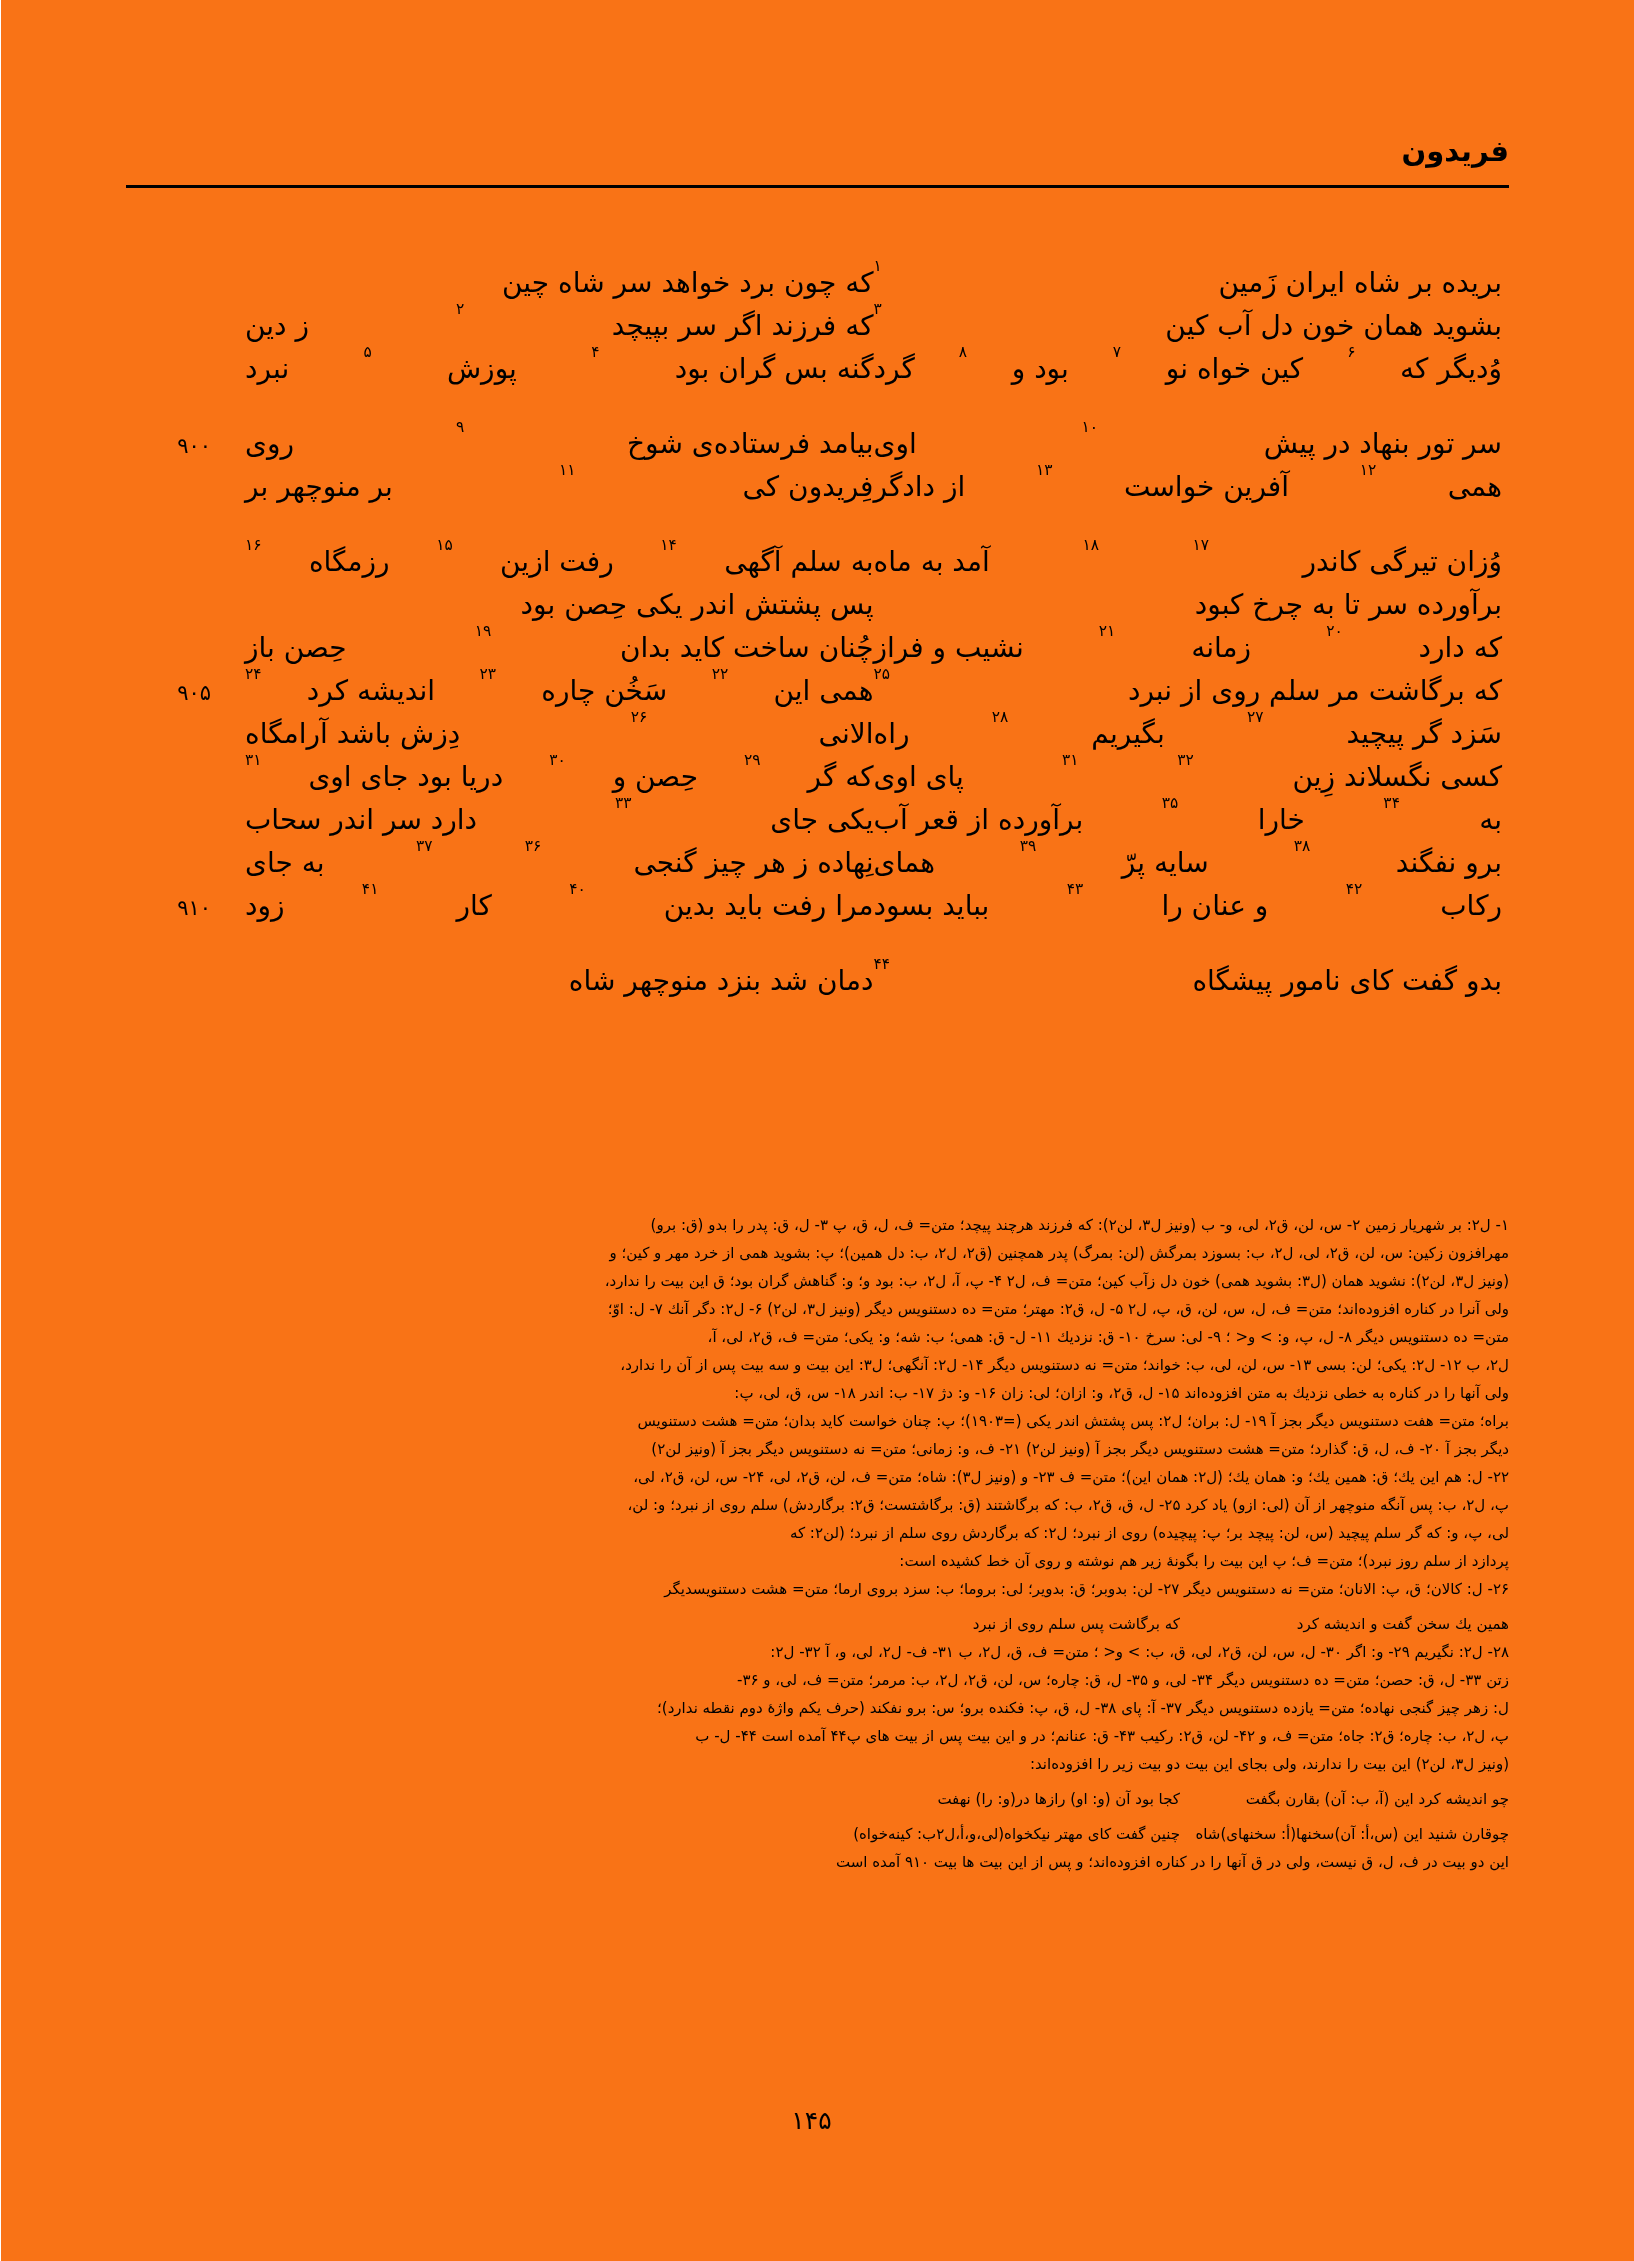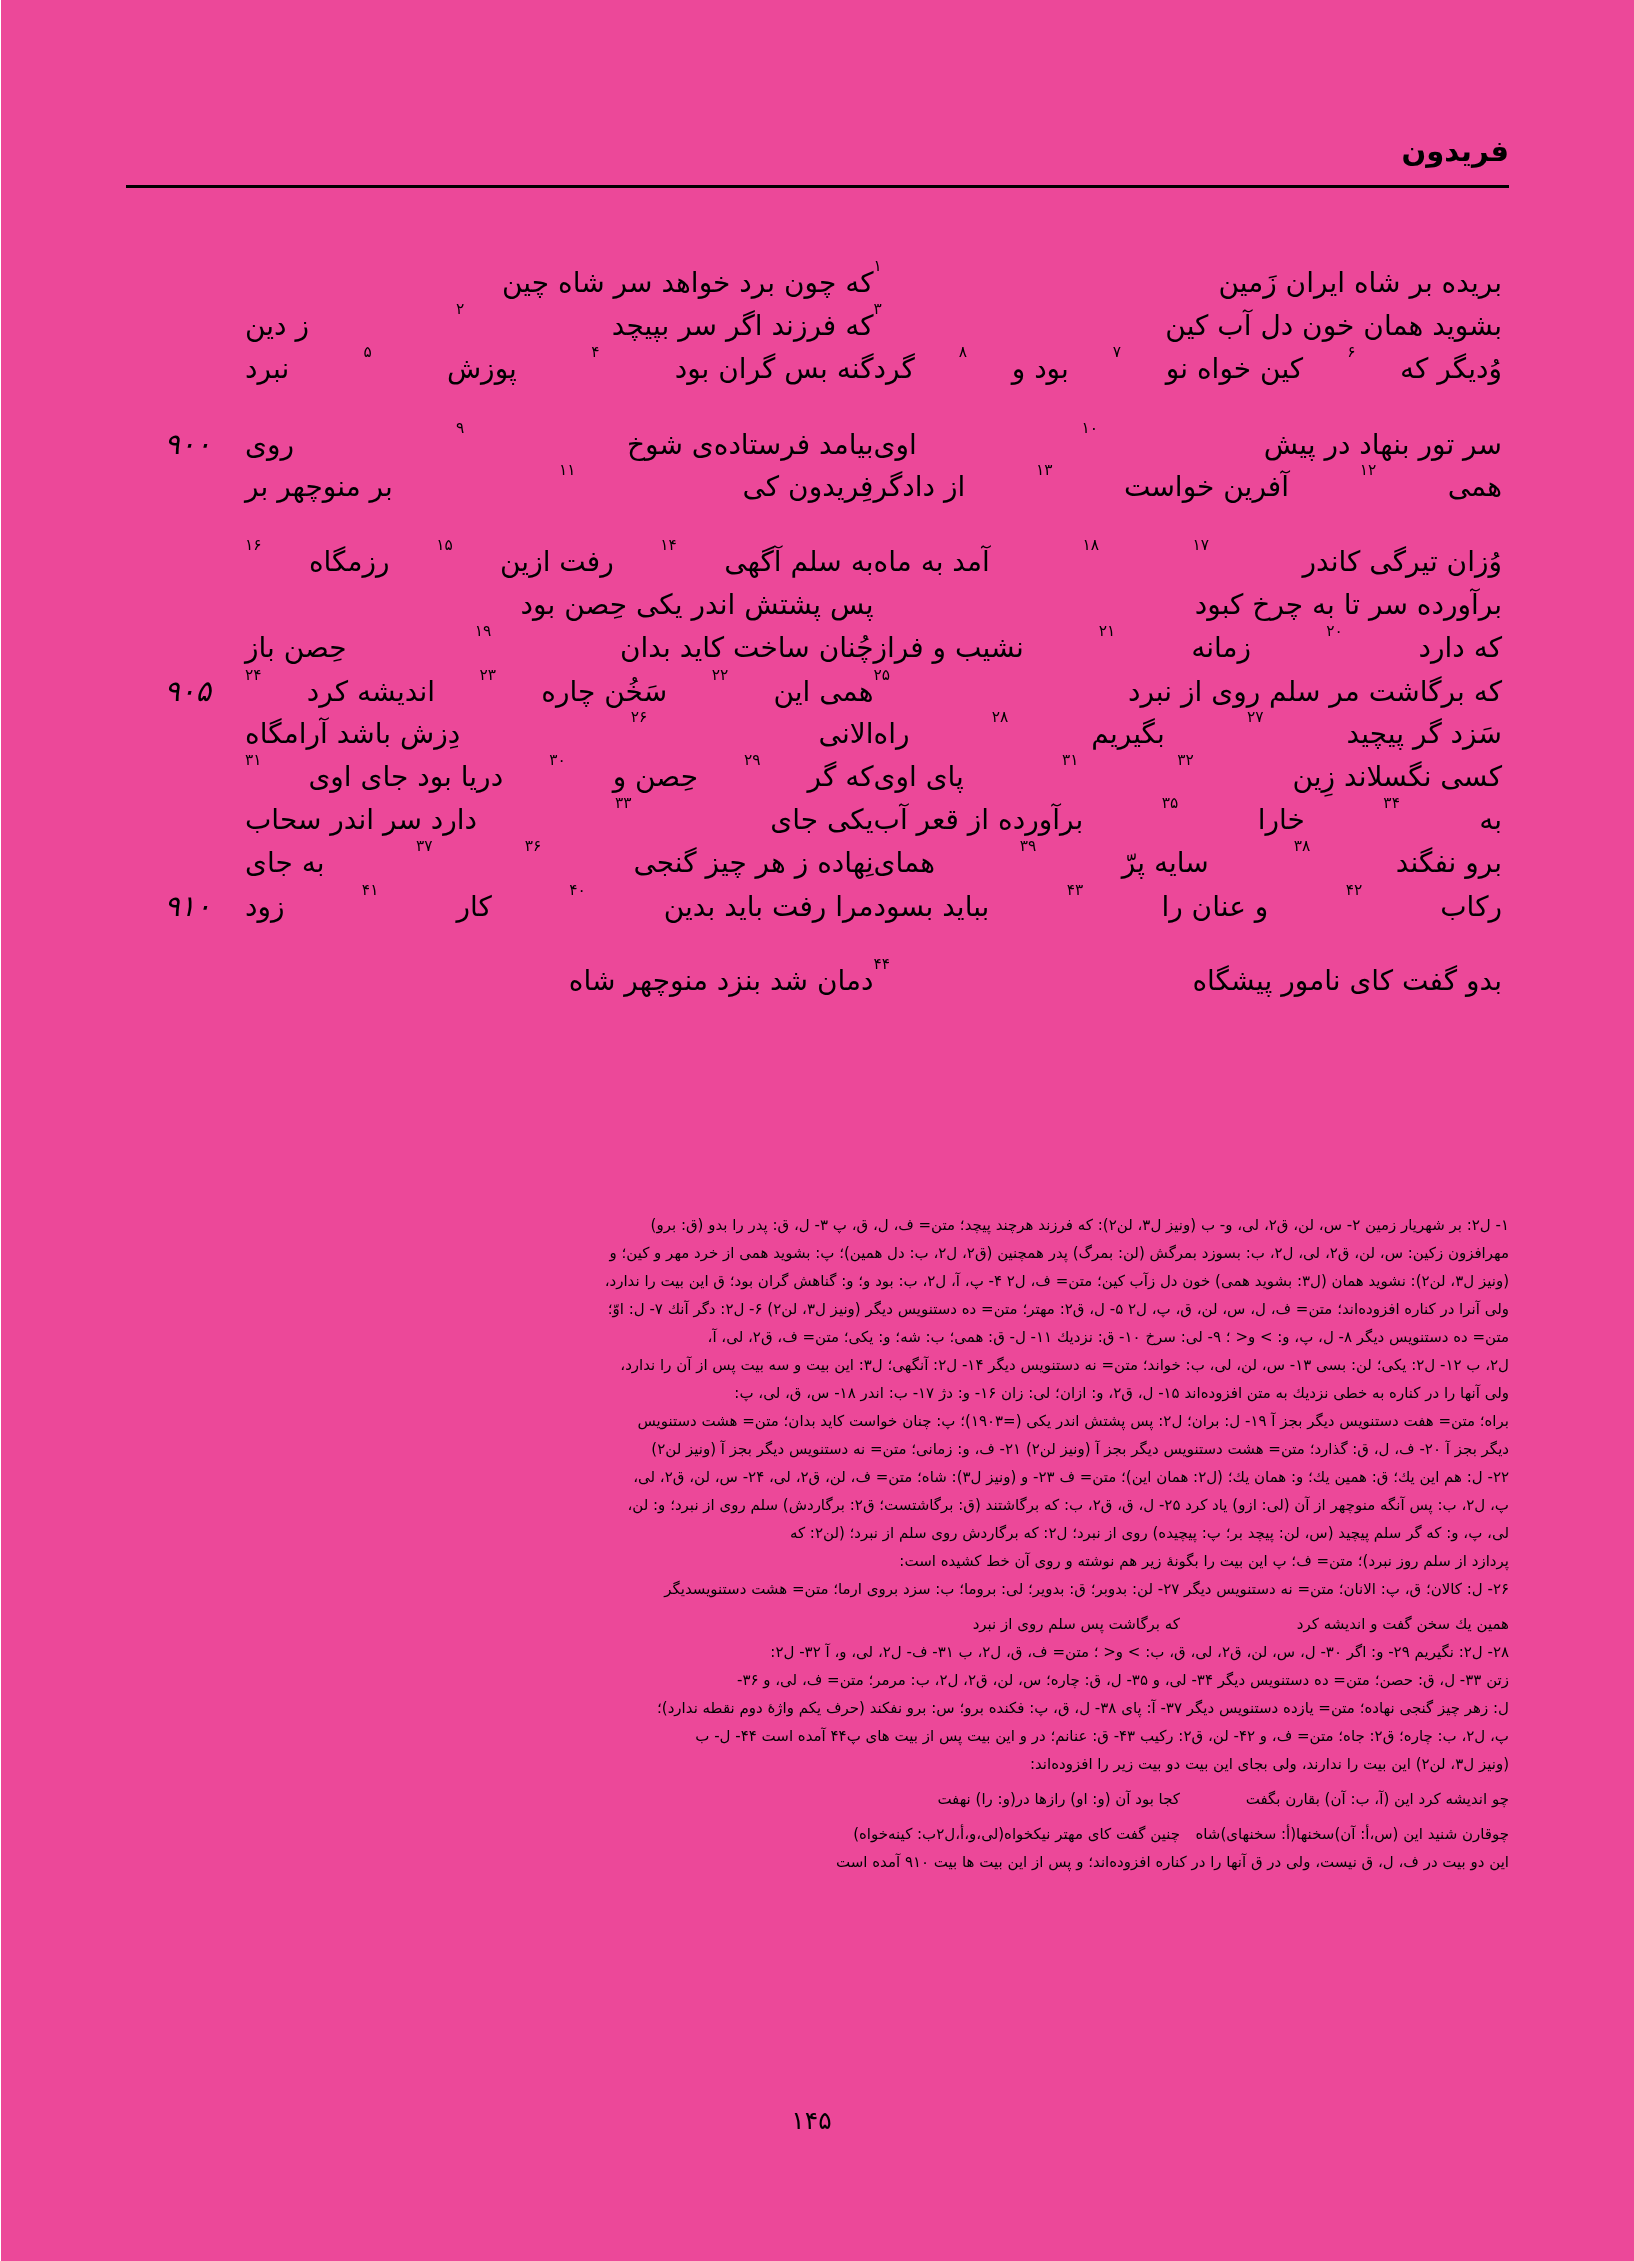--- a/index.html
+++ b/index.html
@@ -6,21 +6,21 @@
   html,body{margin:0;padding:0;background:#ffffff;}
   body{
     width:1635px;height:2261px;
     font-family:"DejaVu Sans","Liberation Sans",sans-serif;
     color:#000000;
     position:relative;
     overflow:hidden;
   }
   .page{
     position:absolute;inset:0;
-    background:#ec4899;
+    background:#f97316;
   }
 
   
   .runhead{
     position:absolute;
     top:130px; right:126px; left:126px;
     height:63px;
   }
   .runhead-title{
     position:absolute; right:0; top:0;
@@ -47,25 +47,24 @@
     flex-direction:row;
     align-items:baseline;
     height:43px;
     width:100%;
     font-size:28px;
   }
   .vnum{
     width:85px;
     flex:0 0 85px;
     text-align:right;
-    font-size:29px;
+    font-size:21px;
     padding-left:9.8px;
     box-sizing:border-box;
     white-space:nowrap;
-    font-style:italic;
   }
   .hemi{
     flex:1 1 0;
     white-space:nowrap;
     display:flex;
     justify-content:space-between;
   }
   .hemi.right{ padding-left:34px; }
   .hemi.left{ padding-right:7px; }
   .hemi > span.w{ display:inline-block; }

